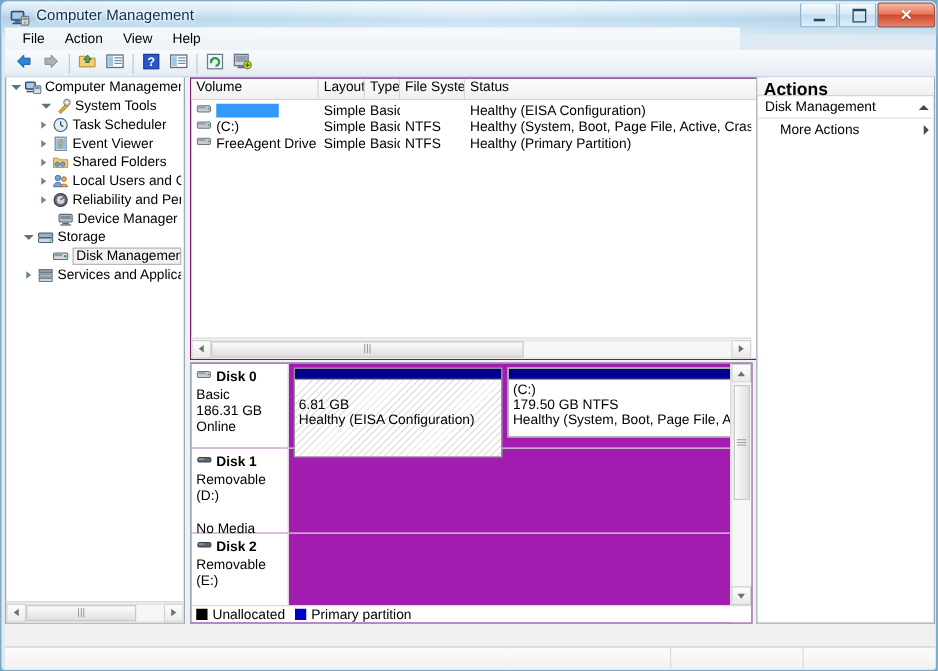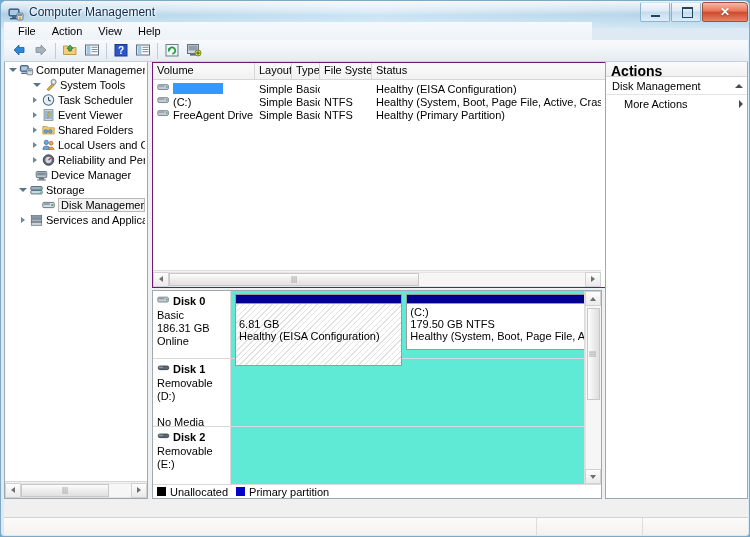--- a/index.html
+++ b/index.html
@@ -243,21 +243,21 @@
     width: 448px; height: 16px;
     background: #f4f4f4;
     border-top: 1px solid #dcdcdc;
     display: flex; align-items: center;
   }
 
   
   #disk-pane {
     position: absolute; left: 148px; top: 228px;
     width: 450px; height: 209px;
-    background: #5eead4;
+    background: #a21caf;
     border: 1px solid #9ca9b5;
     box-sizing: border-box;
     overflow: hidden;
   }
   .disk-row {
     display: flex; height: 68px;
     border-bottom: 1px solid #d9d9d9;
     box-sizing: border-box;
   }
   .disk-info {
@@ -619,21 +619,21 @@
           <span class="ticon">
             <svg width="15" height="14" viewBox="0 0 16 16">
               <circle cx="8" cy="8" r="6" fill="#5f6a76" stroke="#333c46" stroke-width="1"></circle>
               <circle cx="8" cy="8" r="3.6" fill="#cfd6dd"></circle>
               <path d="M8 8 L11 5.5" stroke="#c02a2a" stroke-width="1.3"></path>
             </svg>
           </span>
           <span class="tlabel">Reliability and Performa</span>
         </div>
 
-        <div class="tnode" style="padding-left:17px">
+        <div class="tnode" style="padding-left:28px">
           <span class="exp"></span>
           <span class="ticon">
             <svg width="15" height="14" viewBox="0 0 16 16">
               <rect x="2" y="4" width="12" height="7" rx="1" fill="#b9c4cf" stroke="#5f6b77"></rect>
               <rect x="3.2" y="5.2" width="9.6" height="3.2" fill="#7d8d9c"></rect>
               <rect x="5" y="11.5" width="6" height="1.6" fill="#5f6b77"></rect>
               <rect x="3" y="13.2" width="10" height="1" fill="#4a545e"></rect>
             </svg>
           </span>
           <span class="tlabel">Device Manager</span>

